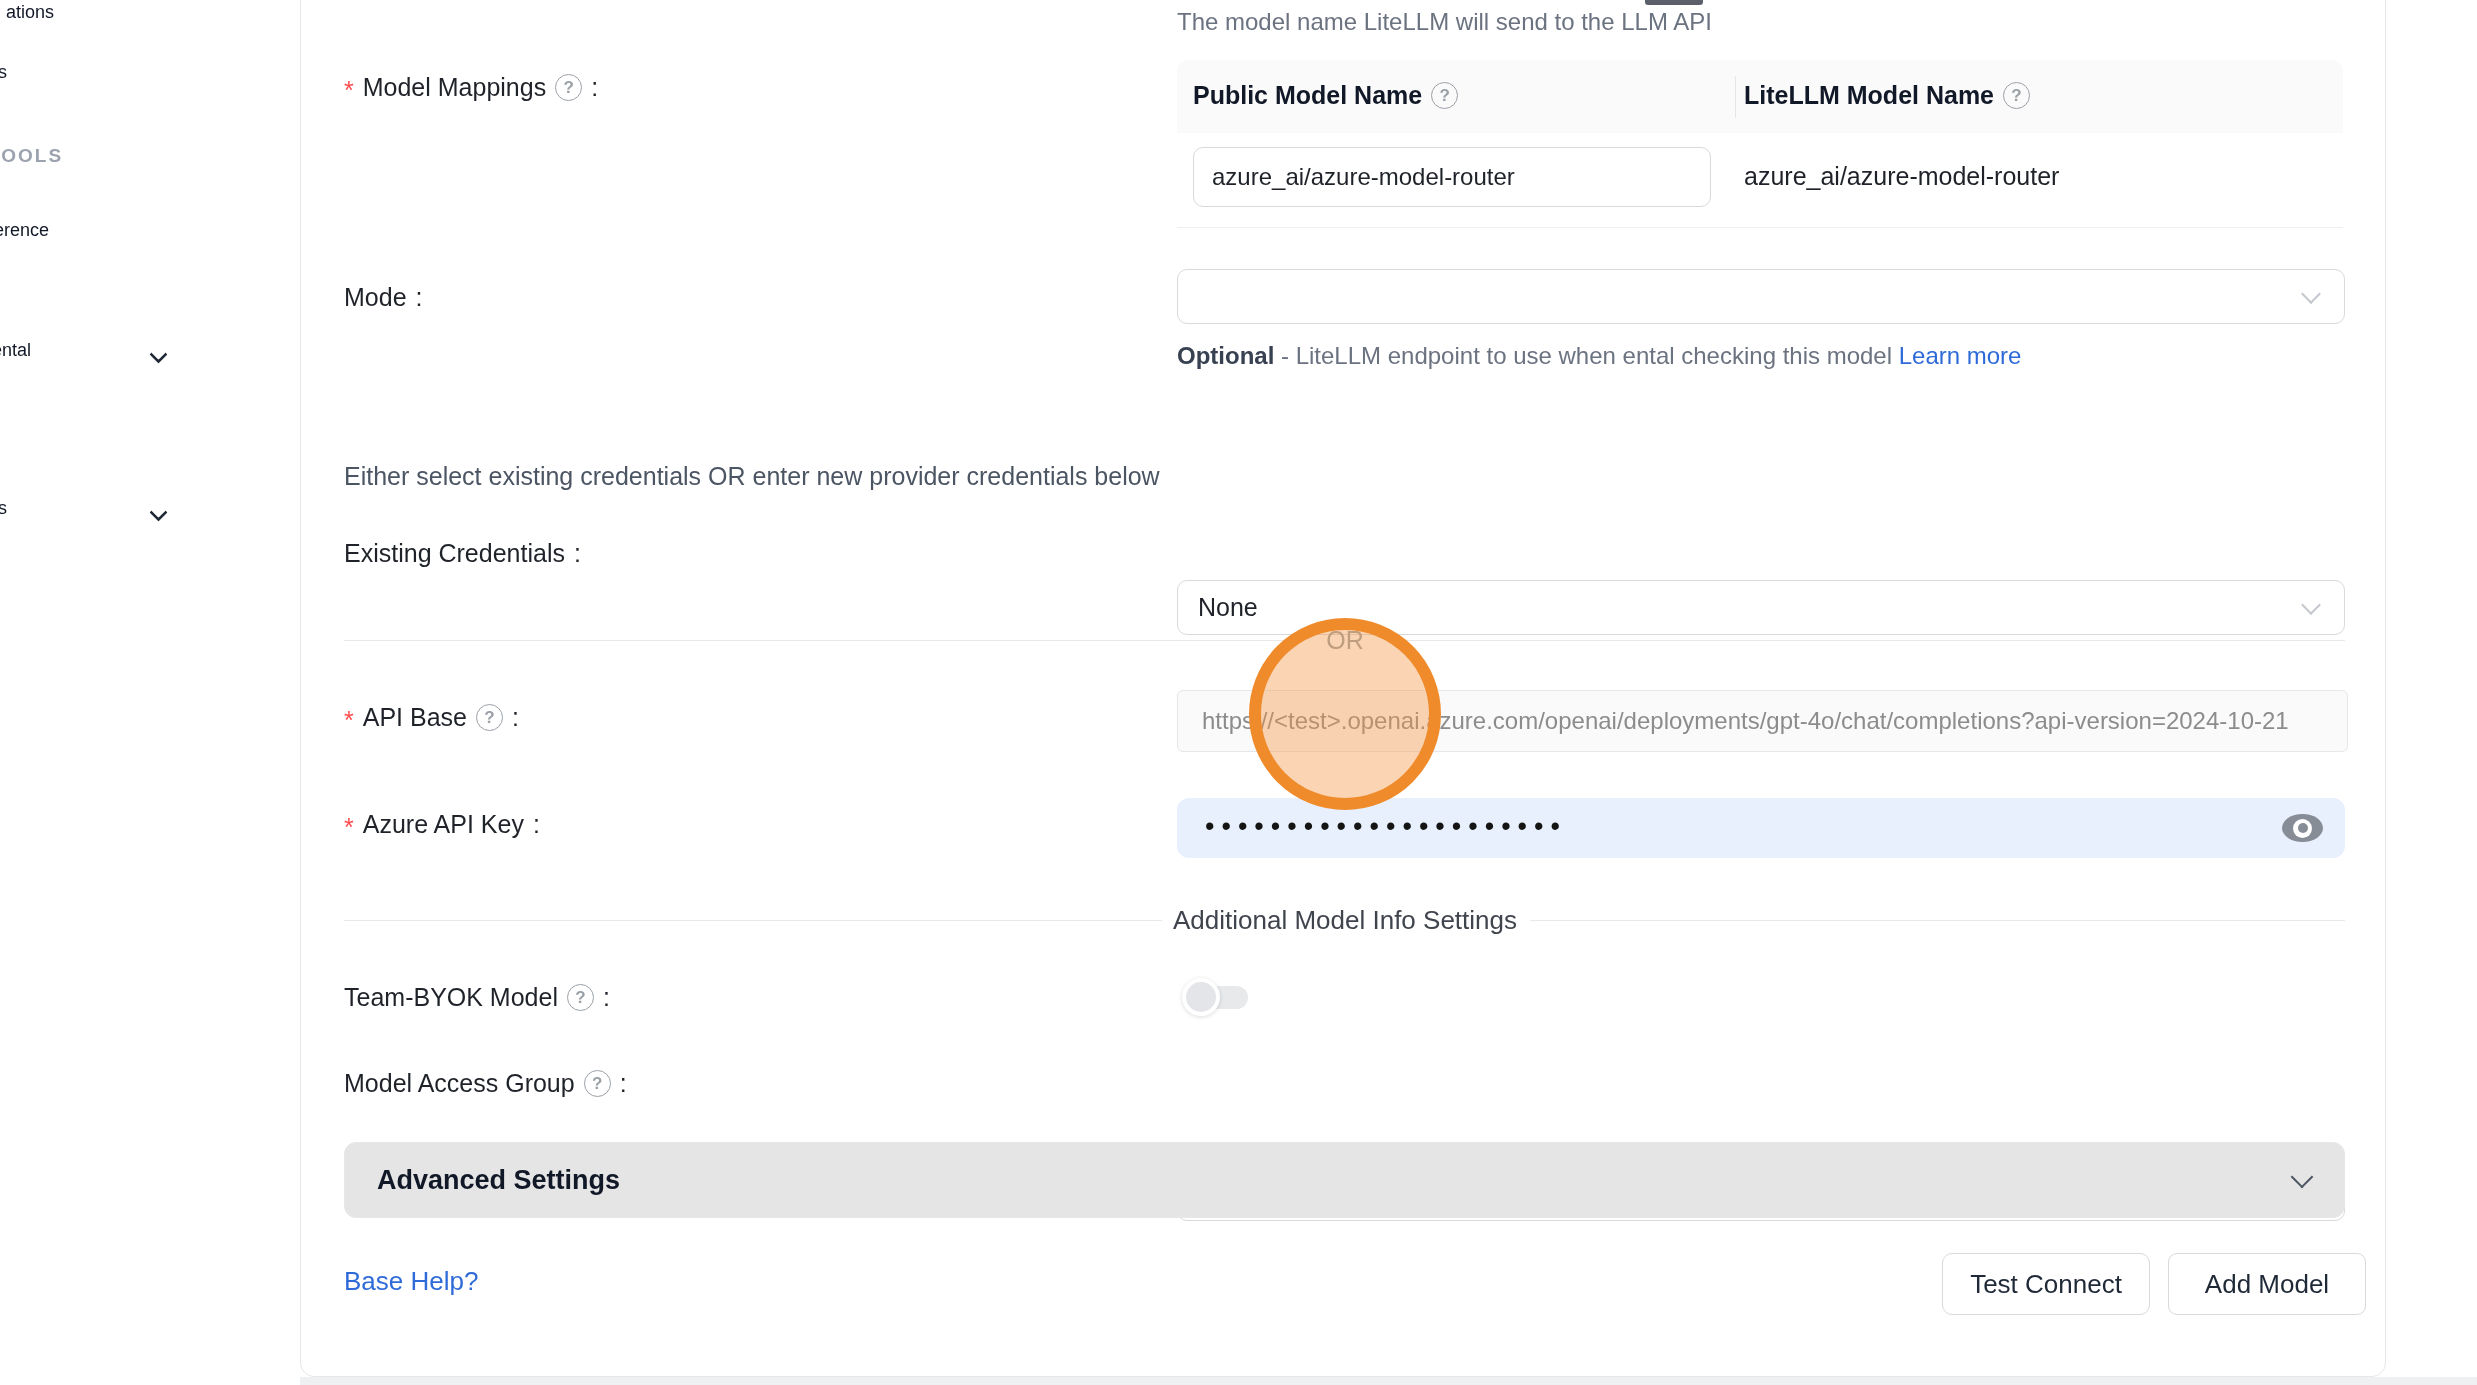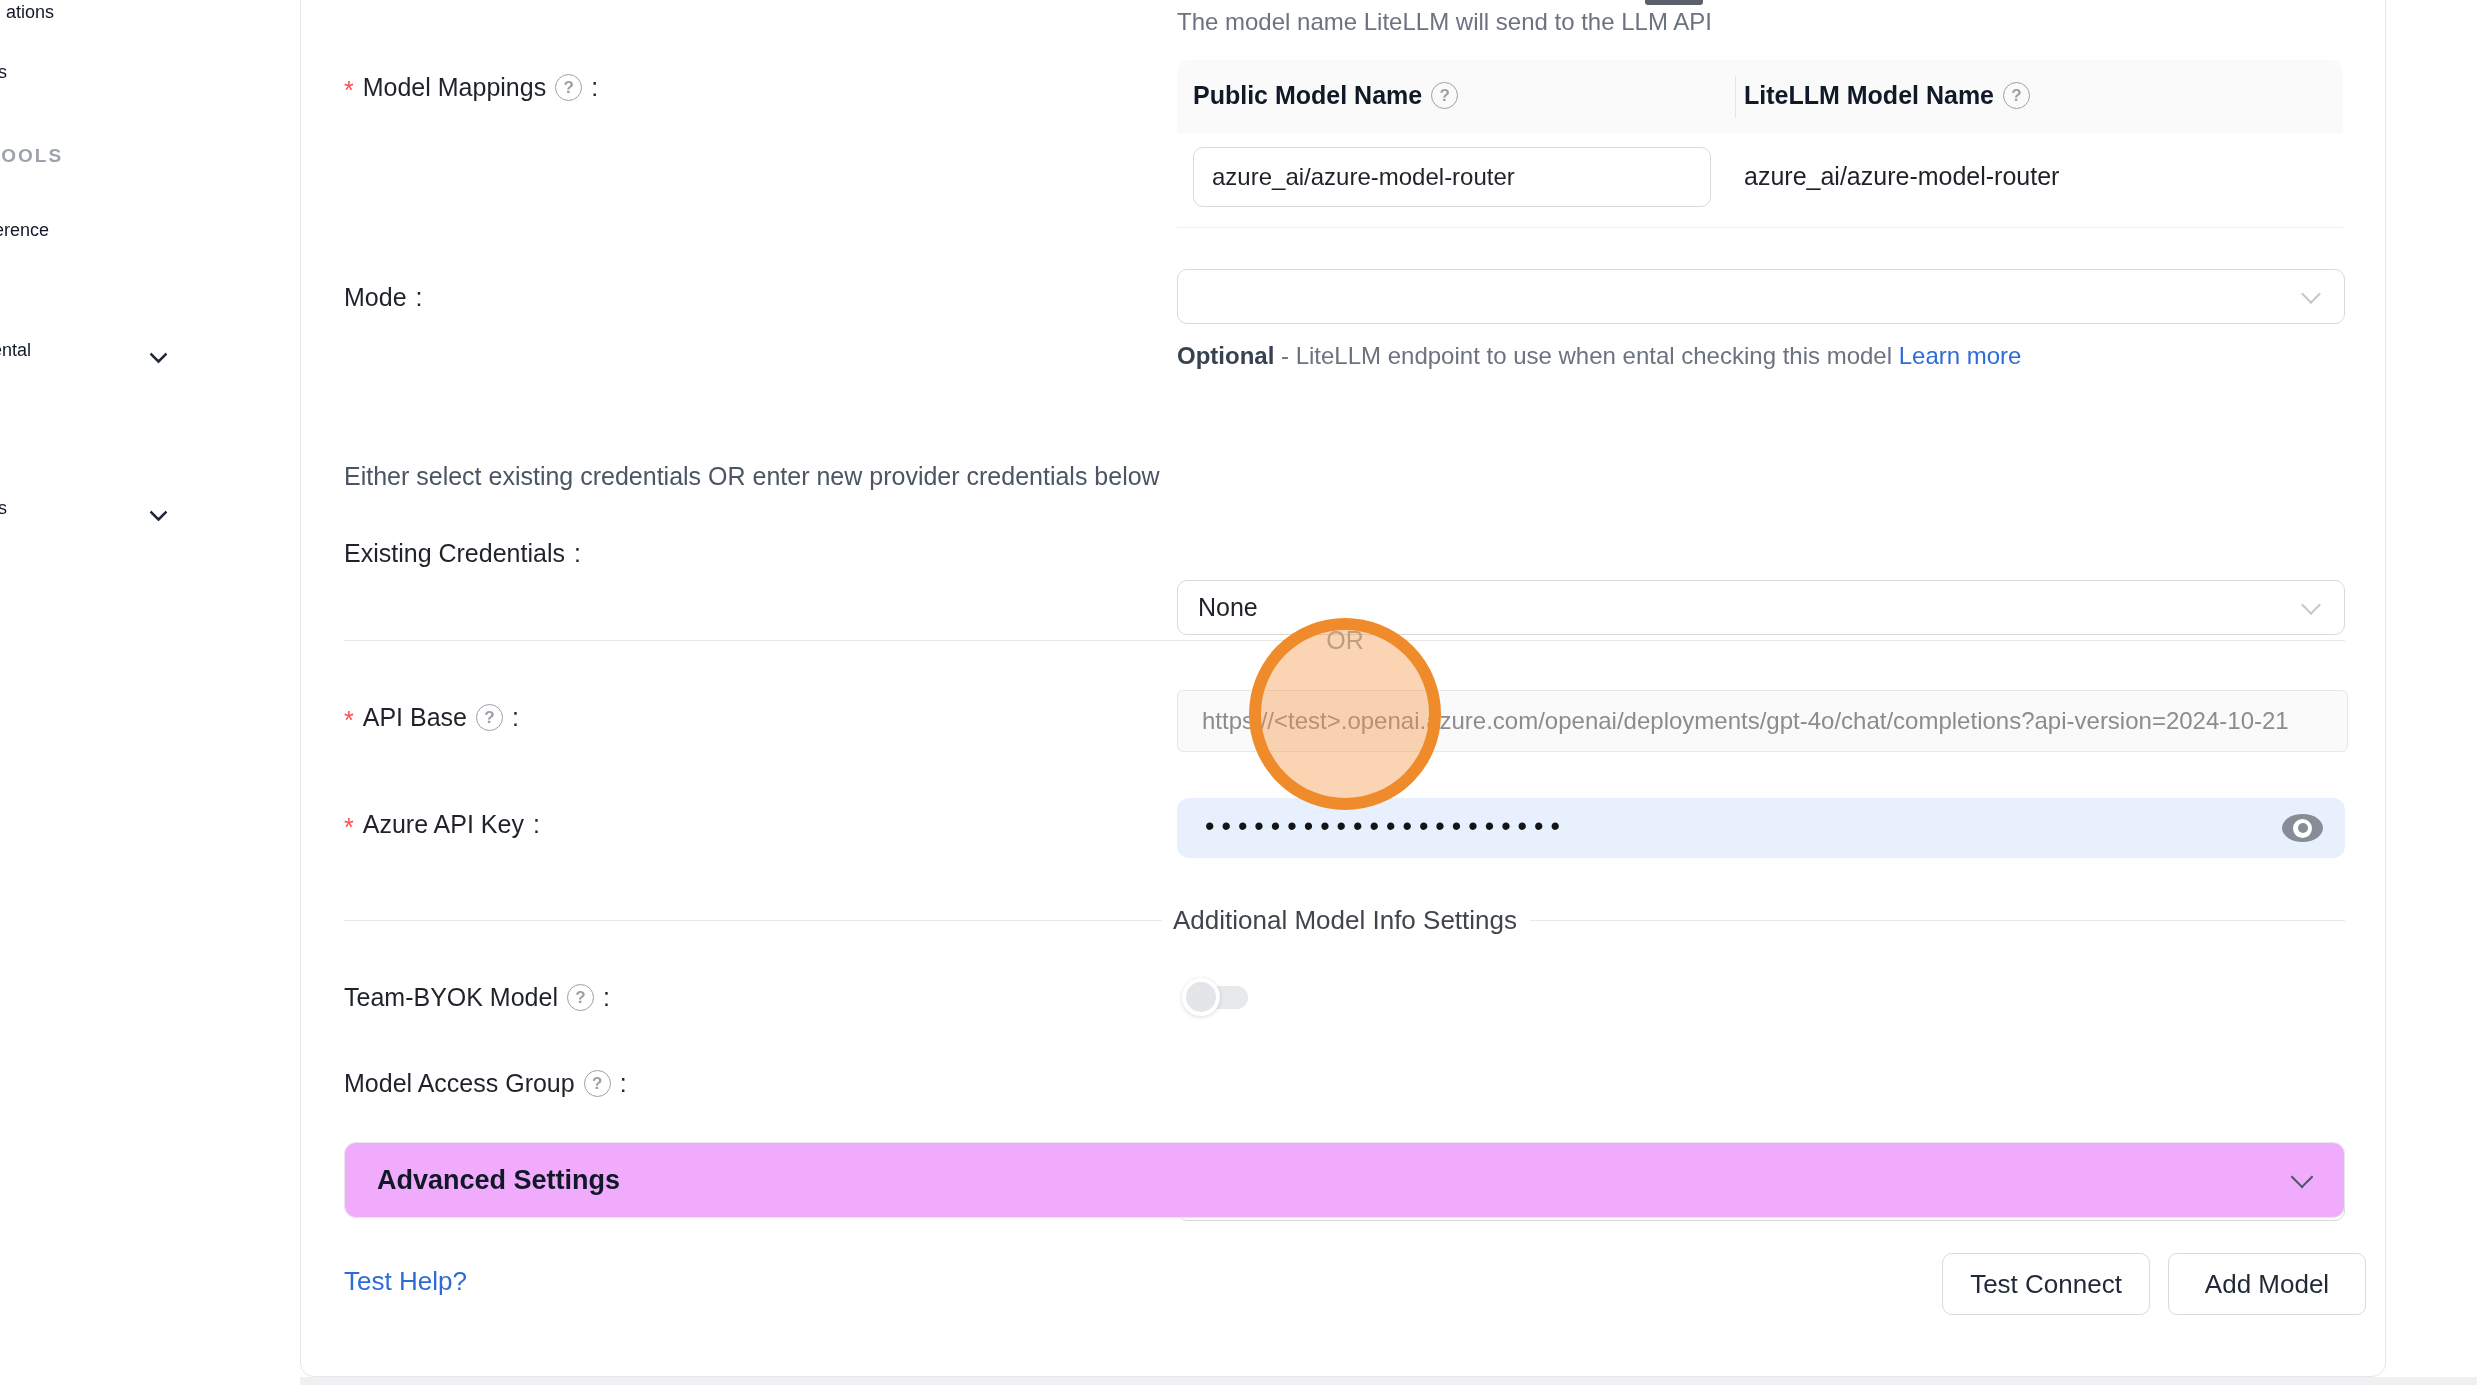--- a/index.html
+++ b/index.html
@@ -93,21 +93,21 @@
 
   
   #byok-toggle { left:1182px; top:978px; width:72px; height:40px; cursor:pointer; }
   #byok-track { position:absolute; left:8px; top:8px; width:58px; height:23px; background:#e8e9eb; border-radius:12px; }
   #byok-knob { position:absolute; left:0; top:0; width:38px; height:38px; background:#e4e5e8;
     border:4px solid #fff; border-radius:50%; box-shadow:0 1px 4px rgba(0,0,0,0.15); }
 
   
   #advanced-panel {
     left:344px; top:1142px; width:2001px; height:76px;
-    border:1px solid #e5e7eb; border-radius:12px; background:#f0abfc;
+    border:1px solid #e5e7eb; border-radius:12px; background:#e5e5e5;
     display:flex; align-items:center; padding:0 32px; cursor:pointer; position:absolute;
   }
   #advanced-label { font-size:27px; font-weight:700; color:#111827; }
   #advanced-chev { position:absolute; right:34px; top:50%; margin-top:-11px; width:16px; height:16px;
     border-right:2.5px solid #4b5563; border-bottom:2.5px solid #4b5563; transform:rotate(45deg); }
 
   
   .btn {
     position:absolute; height:62px; background:#fff; border:1px solid #d9d9d9; border-radius:10px;
     display:flex; align-items:center; justify-content:center; font-size:26px; color:#1f2937; cursor:pointer;
@@ -235,17 +235,17 @@
 <div class="abs select-box" style="left:1177px; top:1055px; width:1168px; height:56px;">
   <span class="select-placeholder">Select existing groups or type to create new ones</span>
   <span class="select-chev"></span>
 </div>
 
 <div id="advanced-panel">
   <span id="advanced-label">Advanced Settings</span>
   <span id="advanced-chev"></span>
 </div>
 
-<div id="need-help" class="abs link-blue">Test Help?</div>
+<div id="need-help" class="abs link-blue">Base Help?</div>
 <div class="btn" style="left:1942px; top:1253px; width:208px;">Test Connect</div>
 <div class="btn" style="left:2168px; top:1253px; width:198px;border-radius:9px;">Add Model</div>
 
 <div id="click-circle" class="abs"></div>
 
 </body></html>

